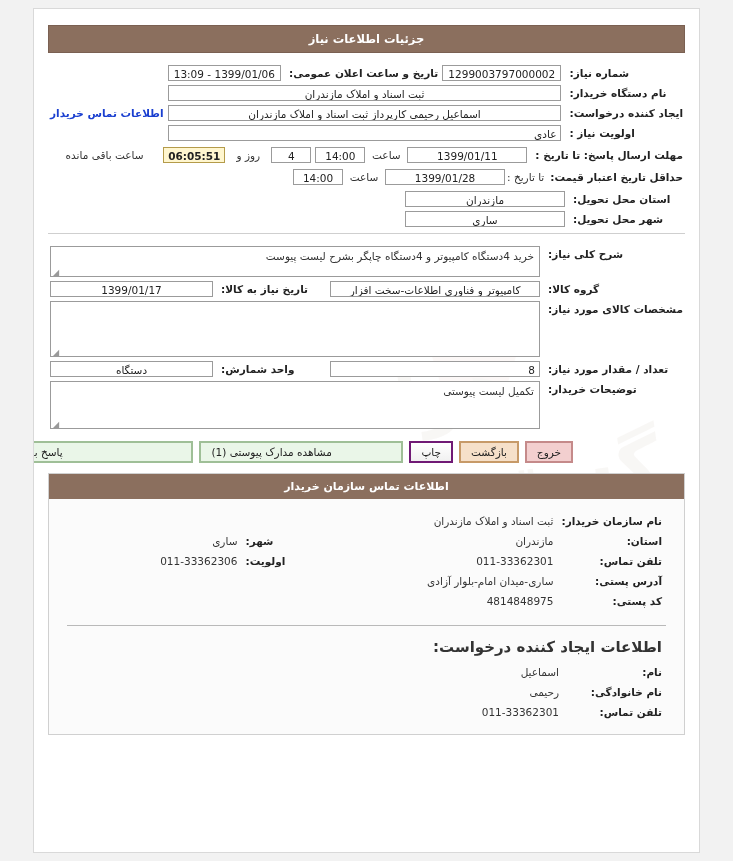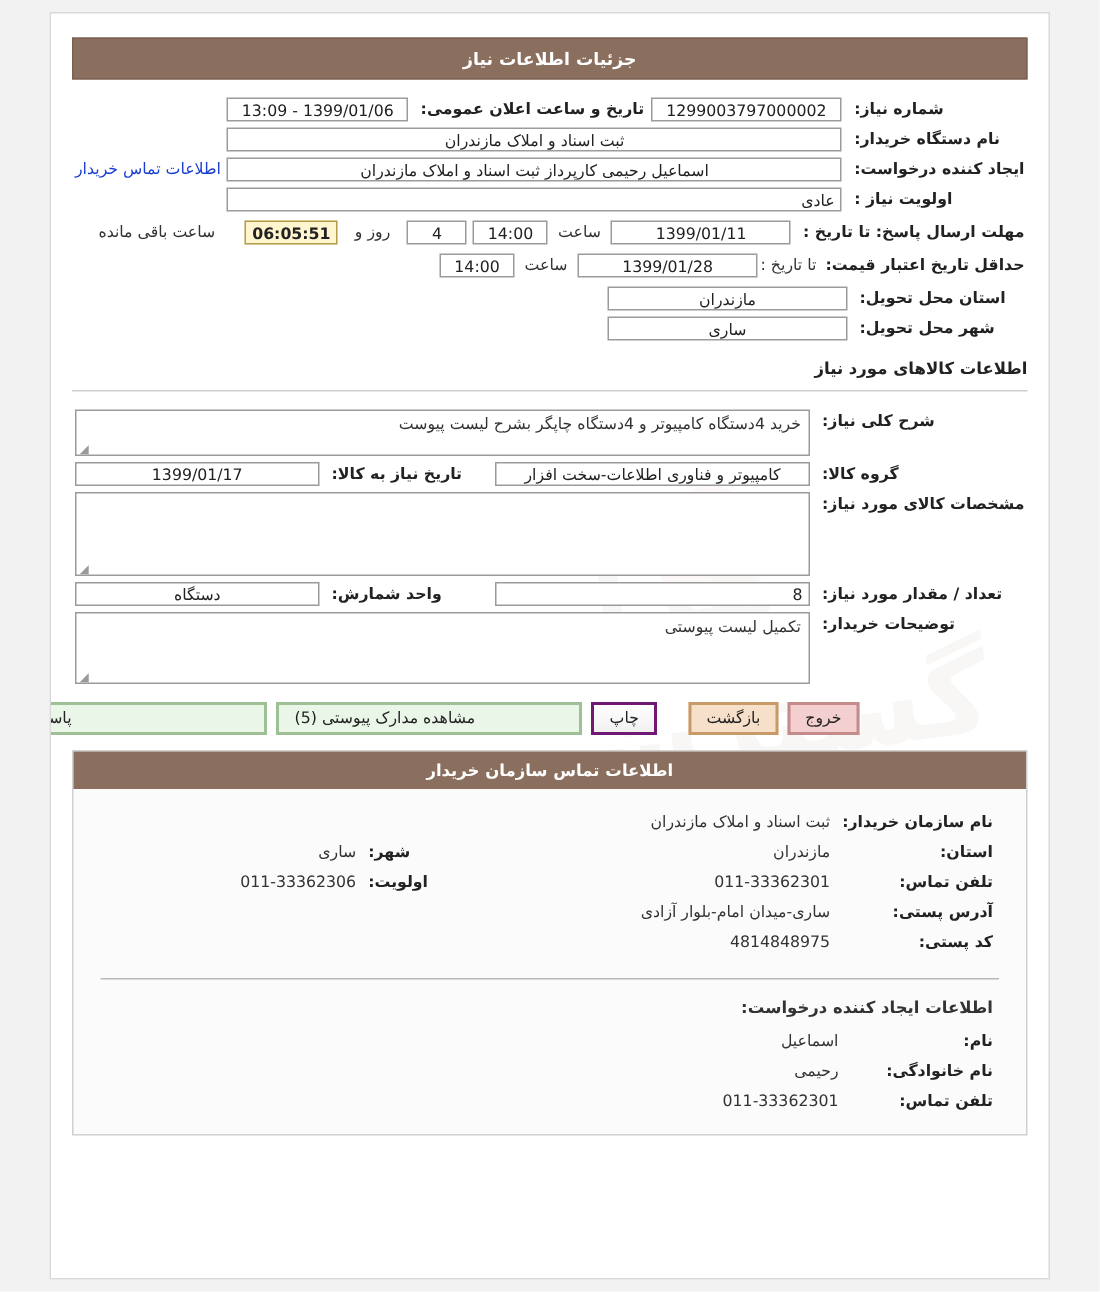--- a/index.html
+++ b/index.html
@@ -97,20 +97,21 @@
     box-sizing:border-box;
     overflow:hidden;
     white-space:nowrap;
   }
   .fld.right{text-align:right;}
   .fld.ltr{direction:ltr;}
   .linkish{
     color:#1a3fd0;
     font-size:10px;
     white-space:nowrap;
+    font-weight:bold;
   }
   .tiny-lbl{font-size:10px;white-space:nowrap;text-align:center;}
   .sect-title{
     font-weight:bold;
     font-size:11px;
     color:#222;
     text-align:right;
     padding:10px 0 4px 0;
   }
   .sep{
@@ -150,21 +151,20 @@
     white-space:nowrap;
     color:#222;
   }
   .btn.green{
     background:#eaf6e8;
     border-color:#9fbf97;
   }
   .btn.orange{
     background:#f6e0c9;
     border-color:#c79a68;
-    margin-left:15px;
   }
   .btn.pink{
     background:#f3cfcf;
     border-color:#c58a8a;
   }
   
   .panel{
     margin:10px 0 0 0;
     border:1px solid #d0d0d0;
     background:#fbfbfb;
@@ -202,21 +202,21 @@
   }
   td.k2{
     font-weight:bold;
     text-align:left;
     white-space:nowrap;
     width:70px;
     color:#222;
   }
   .hr2{border:0;border-top:1px solid #b9b9b9;margin:14px 0 10px 0;}
   .sub-title{
-    font-weight:bold;font-size:11px;text-align:right;padding:2px 4px 6px 4px;
+    font-weight:bold;font-size:15px;text-align:right;padding:2px 4px 6px 4px;
   }
   .nowrap{white-space:nowrap;margin-top:24px;}
 </style>
 </head>
 <body>
 
 <div class="page">
   <div class="sheet">
 
     <div class="watermark">
@@ -323,21 +323,20 @@
         <tr>
           <td class="lbl" style="width:110px">شهر محل تحویل:</td>
           <td style="width:160px">
             <div class="fld">ساری</div>
           </td>
           <td></td>
         </tr>
       </tbody>
         </table>
 
-      <div class="sect-title">اطلاعات کالاهای مورد نیاز</div>
       <hr class="sep">
 
       <table class="form">
         <tbody>
             <tr>
           <td class="lbl" style="width:110px;vertical-align:top;padding-top:4px">شرح کلی نیاز:</td>
           <td colspan="3">
             <div class="box" style="height:31px">
               <span>خرید 4دستگاه کامپیوتر و 4دستگاه چاپگر بشرح لیست پیوست</span>
               <span class="resizer">◢</span>
@@ -382,21 +381,21 @@
             </div>
           </td>
         </tr>
       </tbody>
         </table>
 
       <div class="btnrow">
         <div class="btn pink">خروج</div>
         <div class="btn orange">بازگشت</div>
         <div class="btn">چاپ</div>
-        <div class="btn green" style="min-width:180px">مشاهده مدارک پیوستی (5)</div>
+        <div class="btn green" style="min-width:180px">مشاهده مدارک پیوستی (1)</div>
         <div class="btn green" style="min-width:170px">پاسخ به نیاز</div>
       </div>
 
       <div class="panel">
         <div class="panel-hdr">اطلاعات تماس سازمان خریدار</div>
         <div class="panel-body">
           <table class="kv">
             <tbody>
                 <tr>
               <td class="k">نام سازمان خریدار:</td>

